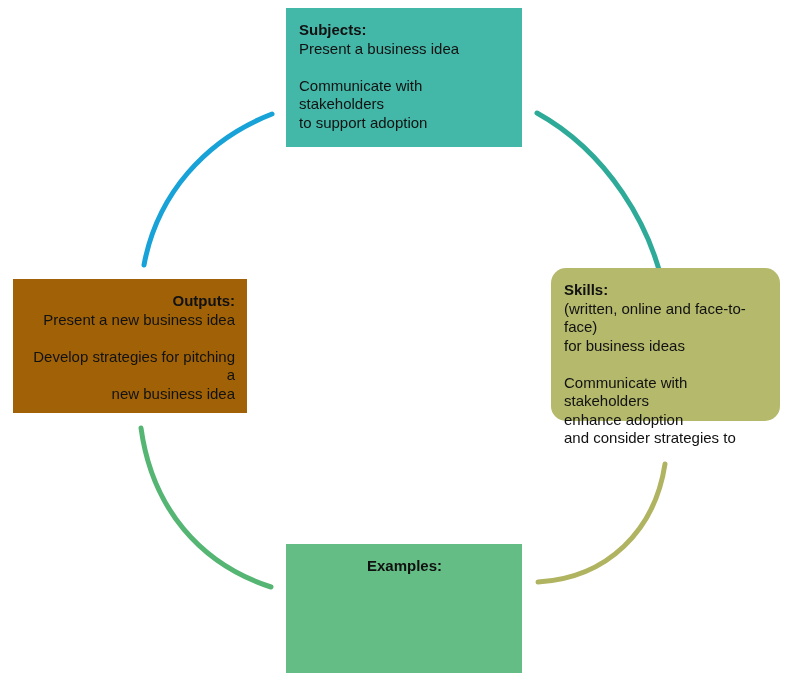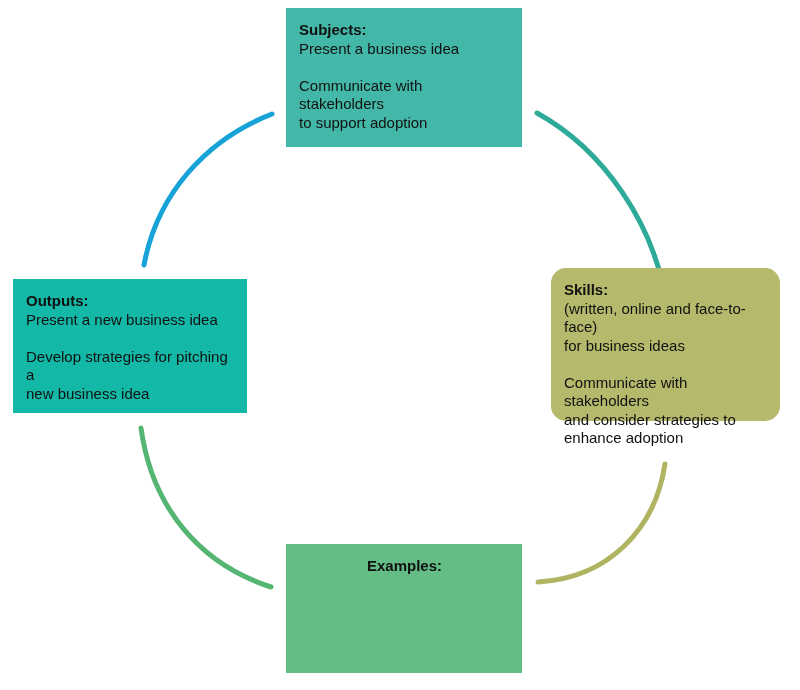--- a/index.html
+++ b/index.html
@@ -103,29 +103,29 @@
     <span class="node-line">Communicate with stakeholders</span>
     <span class="node-line">to support adoption</span>
   </div>
 
   <div class="node-box" id="box-skills" style="background: rgb(180, 185, 107);">
     <span class="node-title">Skills:</span>
     <span class="node-line">(written, online and face-to-face)</span>
     <span class="node-line">for business ideas</span>
     <span class="node-gap"></span>
     <span class="node-line">Communicate with stakeholders</span>
+    <span class="node-line">enhance adoption</span>
     <span class="node-line">and consider strategies to</span>
-    <span class="node-line">enhance adoption</span>
   </div>
 
   <div class="node-box" id="box-examples" style="background: rgb(99, 189, 133); text-align: center;">
     <span class="node-title">Examples:</span>
   </div>
 
-  <div class="node-box" id="box-outputs" style="background: #14b8a6;">
+  <div class="node-box" id="box-outputs" style="background: #a16207; text-align: right;">
     <span class="node-title">Outputs:</span>
     <span class="node-line">Present a new business idea</span>
     <span class="node-gap"></span>
     <span class="node-line">Develop strategies for pitching a</span>
     <span class="node-line">new business idea</span>
   </div>
 
 </div>
 
 </body></html>

